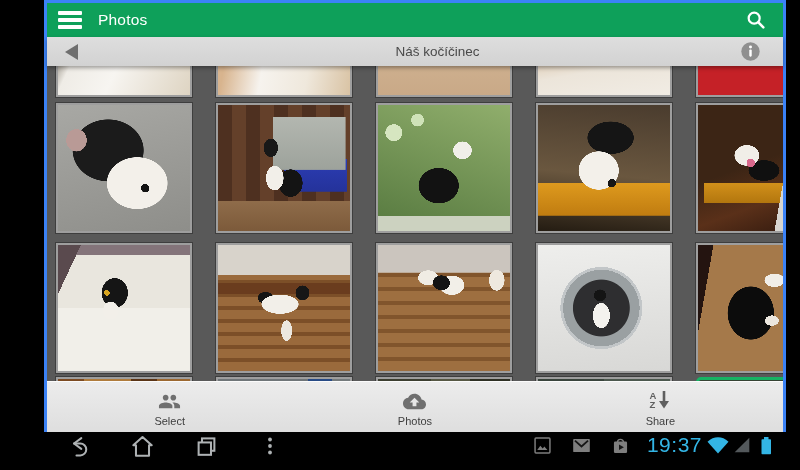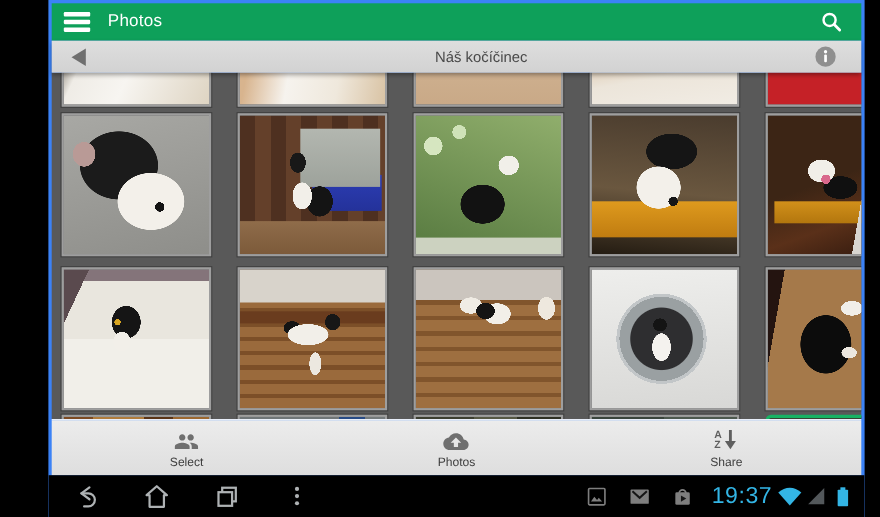--- a/index.html
+++ b/index.html
@@ -38,21 +38,21 @@
            display:flex;align-items:center;}
   .tbitem{flex:1;display:flex;flex-direction:column;align-items:center;justify-content:center;
           gap:2px;height:100%;cursor:pointer;}
   .tbitem .lbl{font-size:11px;color:#3e3e3e;}
   .tbicon{height:26px;display:flex;align-items:flex-end;justify-content:center;}
   .sorticon{display:flex;align-items:center;gap:1px;height:26px;}
   .azcol{display:flex;flex-direction:column;color:#5f5f5f;font-size:9.5px;font-weight:bold;line-height:9.5px;}
 
   
   .navbar{position:absolute;top:432px;left:0;right:0;height:38px;background:#000;
-          display:flex;align-items:center;}
+          display:flex;align-items:flex-start;}
   .navbtns{display:flex;align-items:center;gap:36px;margin-left:20px;}
   .navbtn{display:flex;align-items:center;justify-content:center;width:28px;height:28px;cursor:pointer;}
   .status{margin-left:auto;display:flex;align-items:center;gap:0;margin-right:8px;}
   .notif{display:flex;align-items:center;gap:18px;margin-right:16px;}
   .clock{color:#33b5e5;font-size:21px;font-weight:300;letter-spacing:.5px;margin-right:4px;}
   .sicons{display:flex;align-items:center;gap:1px;}
 </style>
 </head>
 <body>
 

